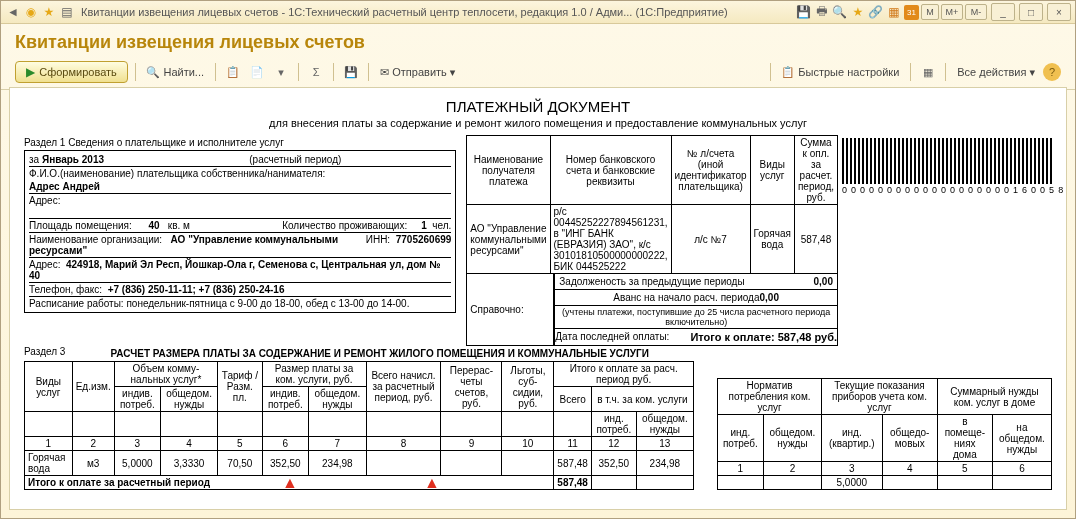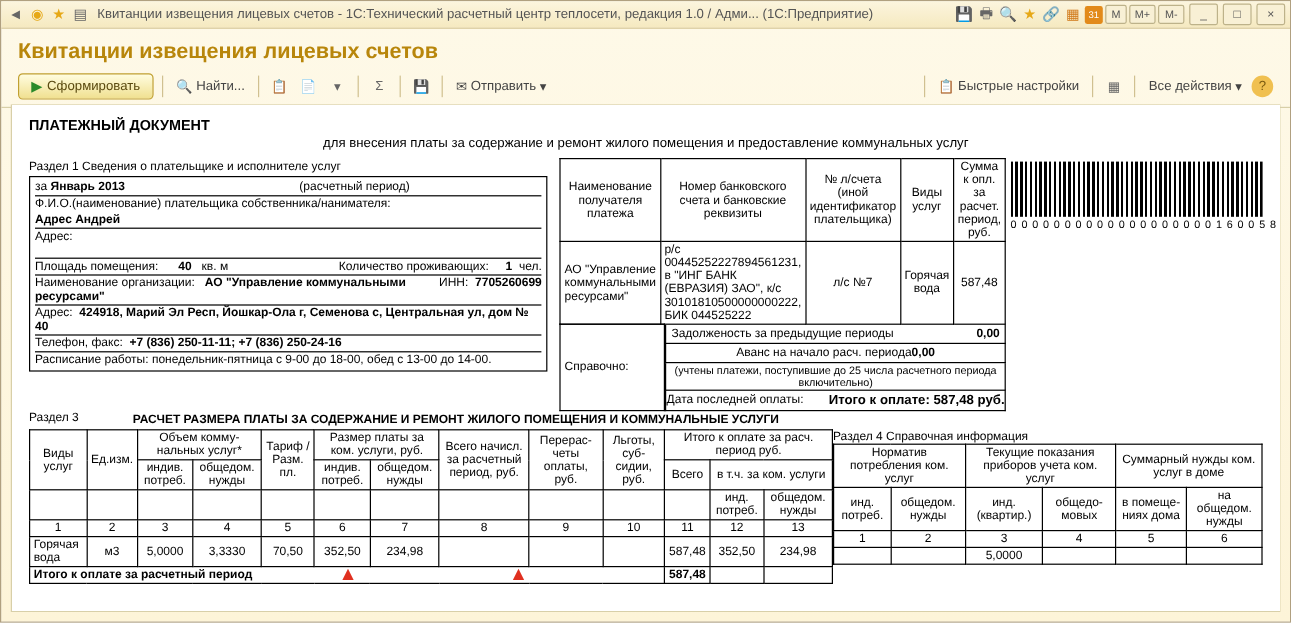--- a/index.html
+++ b/index.html
@@ -13,37 +13,37 @@
 .header{padding:8px 14px 6px 14px}
 .header h1{margin:0;font-size:18px;font-weight:bold;color:#b8860b}
 .toolbar{display:flex;align-items:center;padding:2px 14px 6px 14px;gap:4px;border-bottom:1px solid #d8cfa8}
 .btn-primary{background:linear-gradient(#fffde0,#f0e090);border:1px solid #c0a030;border-radius:4px;padding:3px 10px;display:flex;align-items:center;gap:4px;font-size:11px;color:#5a4a10;cursor:pointer}
 .btn-primary .arrow{color:#2a8a2a;font-size:12px}
 .tb-sep{width:1px;height:18px;background:#d0c090;margin:0 3px}
 .tb-link{color:#444;display:flex;align-items:center;gap:3px;padding:2px 4px;cursor:pointer;font-size:11px}
 .tb-small{width:20px;height:20px;display:inline-flex;align-items:center;justify-content:center;cursor:pointer;color:#666}
 .toolbar .spacer{flex:1}
 .content{position:absolute;top:86px;left:8px;right:8px;bottom:8px;background:#fff;border:1px solid #d8cfa8;overflow:auto;padding:10px 14px}
-.doc-title{font-weight:bold;font-size:12px;margin-bottom:2px}
+.doc-title{text-align:center;font-weight:normal;font-size:15px;margin-bottom:2px}
 .doc-sub{text-align:center;font-size:11px;margin-bottom:6px}
 .two-col{display:flex;gap:10px;align-items:flex-start}
 .col{flex:1}
 .section-h{font-size:10px;margin:2px 0}
 .panel{border:1px solid #000;padding:2px 4px;font-size:10px}
 .panel-row{display:flex;justify-content:space-between;padding:1px 0;border-bottom:1px solid #000}
 .panel-row.nb{border-bottom:none}
 .panel .val{font-weight:bold}
 .tbl{border-collapse:collapse;font-size:10px;width:100%}
 .tbl th,.tbl td{border:1px solid #000;padding:1px 3px;text-align:center;vertical-align:middle}
 .tbl th{font-weight:normal}
 .barcode{height:46px;background:repeating-linear-gradient(90deg,#000 0,#000 2px,#fff 2px,#fff 4px);margin-top:3px}
 .bc-num{font-size:9px;letter-spacing:4px;text-align:center;margin-top:1px}
 .section3-title{text-align:center;font-weight:bold;font-size:10px;margin:10px 0 2px}
 .arrow-ind{position:absolute;color:#e03020;font-size:16px;font-weight:bold;pointer-events:none}
-.row-bottom{display:flex;gap:0;align-items:center}
+.row-bottom{display:flex;gap:23px;align-items:flex-end}
 .row-bottom .left{width:670px}
 .row-bottom .right{flex:1}
 .total-line{text-align:right;font-weight:bold;font-size:11px;padding:2px 4px}
 .small-label{font-size:10px}
 .label-service{text-align:left !important;padding-left:4px}
 .win-btn{width:22px;height:16px;border:1px solid #bdb28a;background:#f8f0d5;display:inline-flex;align-items:center;justify-content:center;margin-left:2px;font-size:10px;color:#555;border-radius:2px}
 </style>
 </head>
 <body>
 
@@ -206,21 +206,21 @@
           </div>
         <table class="tbl">
           <tbody>
               <tr>
             <th rowspan="2">Виды услуг</th>
                 <th rowspan="2">Ед.изм.</th>
             <th colspan="2">Объем комму-нальных услуг*</th>
                 <th rowspan="2">Тариф / Разм. пл.</th>
             <th colspan="2">Размер платы за ком. услуги, руб.</th>
                 <th rowspan="2">Всего начисл. за расчетный период, руб.</th>
-            <th rowspan="2">Перерас-четы оплаты, руб.</th>
+            <th rowspan="2">Перерас-четы счетов, руб.</th>
                 <th rowspan="2">Льготы, суб-сидии, руб.</th>
             <th colspan="3">Итого к оплате за расч. период руб.</th>
           </tr>
           <tr>
             <th>индив. потреб.</th>
                 <th>общедом. нужды</th>
             <th>индив. потреб.</th>
                 <th>общедом. нужды</th>
             <th rowspan="1">Всего</th>
             <th colspan="2">в т.ч. за ком. услуги</th>
@@ -275,21 +275,20 @@
             <td><b>587,48</b></td>
                 <td></td>
                 <td></td>
           </tr>
         </tbody>
           </table>
         <span class="arrow-ind" style="left:258px;bottom:-2px">▲</span>
         <span class="arrow-ind" style="left:400px;bottom:-2px">▲</span>
       </div>
       <div class="right">
-        <div class="small-label">Раздел 4    Справочная информация</div>
         <table class="tbl">
           <tbody>
               <tr>
                 <th colspan="2">Норматив потребления ком. услуг</th>
                 <th colspan="2">Текущие показания приборов учета ком. услуг</th>
                 <th colspan="2">Суммарный нужды ком. услуг в доме</th>
               </tr>
           <tr>
                 <th>инд. потреб.</th>
                 <th>общедом. нужды</th>

